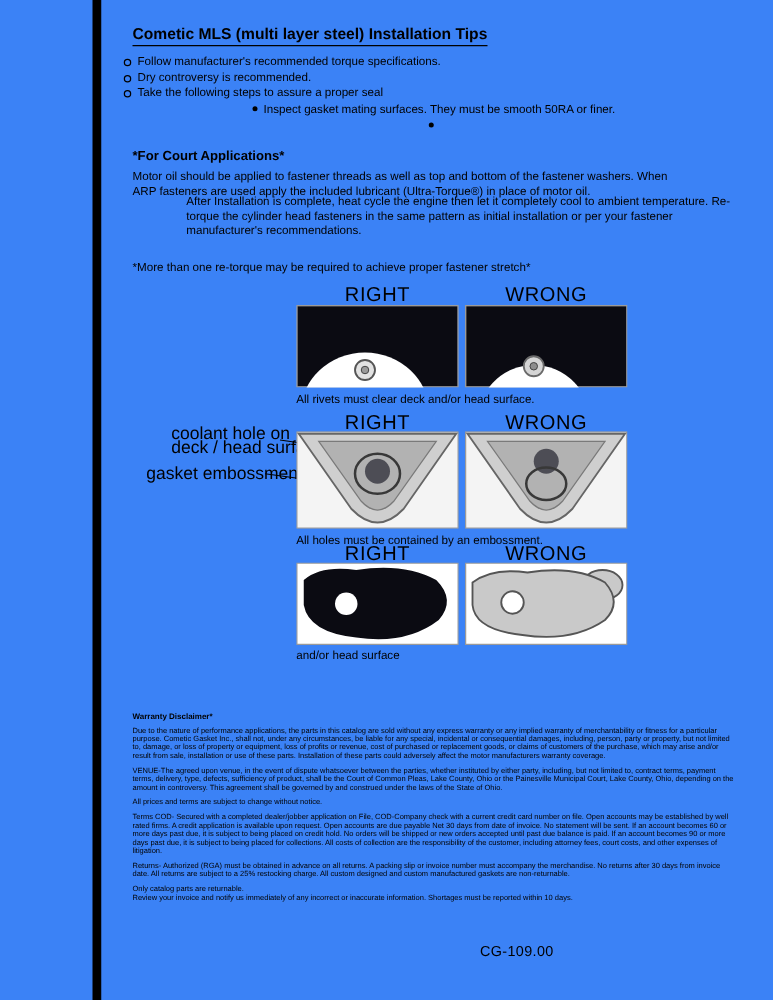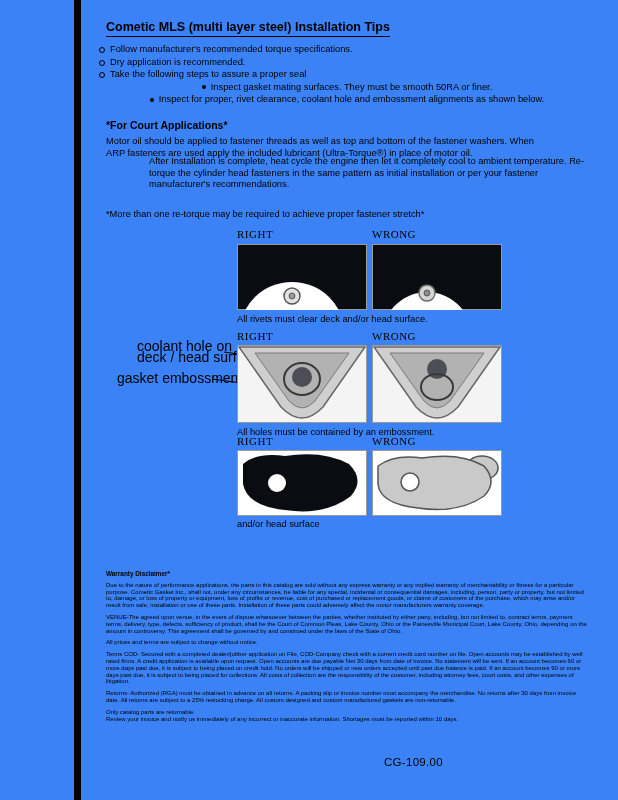--- a/index.html
+++ b/index.html
@@ -17,21 +17,21 @@
                  margin:3px 5px 0 0;}
   .bullet-dot{flex:0 0 auto;width:4px;height:4px;background:#000;border-radius:50%;
               margin:3.5px 5px 0 0;}
 
   .diesel-heading{position:absolute;left:106px;top:119px;font-size:10.5px;font-weight:bold;}
   .para{position:absolute;left:106px;width:447px;font-size:9.3px;line-height:11.6px;}
   .p1{top:136px;}
   .p2{top:156px;margin-left:43px;}
   .note{top:209px;}
 
-  .col-label{position:absolute;width:130px;text-align:left;font-size:11px;letter-spacing:0.5px;font-family:Liberation Serif, serif;}
+  .col-label{position:absolute;width:130px;text-align:center;font-size:16px;letter-spacing:0.5px;}
   .lbl-left{left:237px;}
   .lbl-right{left:372px;}
   .diag{position:absolute;width:130px;}
   .diag svg{display:block;width:130px;}
   .img-left{left:237px;}
   .img-right{left:372px;}
   .caption{position:absolute;left:237px;font-size:9.3px;line-height:11.5px;width:290px;}
 
   .callout{position:absolute;font-size:14px;line-height:11px;white-space:nowrap;}
   .callout-coolant{left:137px;top:341px;}
@@ -53,33 +53,32 @@
 
   <div class="title">Cometic MLS (multi layer steel) Installation Tips</div>
 
   <div class="tips">
     <div class="tip-row">
       <span class="bullet-circle"></span>
       <span>Follow manufacturer's recommended torque specifications.</span>
     </div>
     <div class="tip-row">
       <span class="bullet-circle"></span>
-      <span>Dry application is recommended.</span>
+      <span>Dry controversy is recommended.</span>
     </div>
     <div class="tip-row">
       <span class="bullet-circle"></span>
       <span>Take the following steps to assure a proper seal</span>
     </div>
     <div class="tip-row sub">
       <span class="bullet-dot"></span>
       <span>Inspect gasket mating surfaces.  They must be smooth 50RA or finer.</span>
     </div>
     <div class="tip-row sub">
       <span class="bullet-dot"></span>
-      <span>Inspect for proper, rivet clearance, coolant hole and embossment alignments as shown below.</span>
     </div>
   </div>
 
   <div class="diesel-heading">*For Court Applications*</div>
   <div class="para p1">Motor oil should be applied to fastener threads as well as top and bottom of the fastener washers. When ARP fasteners are used apply the included lubricant (Ultra-Torque®) in place of motor oil.</div>
   <div class="para p2">After Installation is complete, heat cycle the engine then let it completely cool to ambient temperature. Re-torque the cylinder head fasteners in the same pattern as initial installation or per your fastener manufacturer's recommendations.</div>
   <div class="para note">*More than one re-torque may be required to achieve proper fastener stretch*</div>
 
   <div class="col-label lbl-left" style="top:228px;">RIGHT</div>
   <div class="col-label lbl-right" style="top:228px;">WRONG</div>

